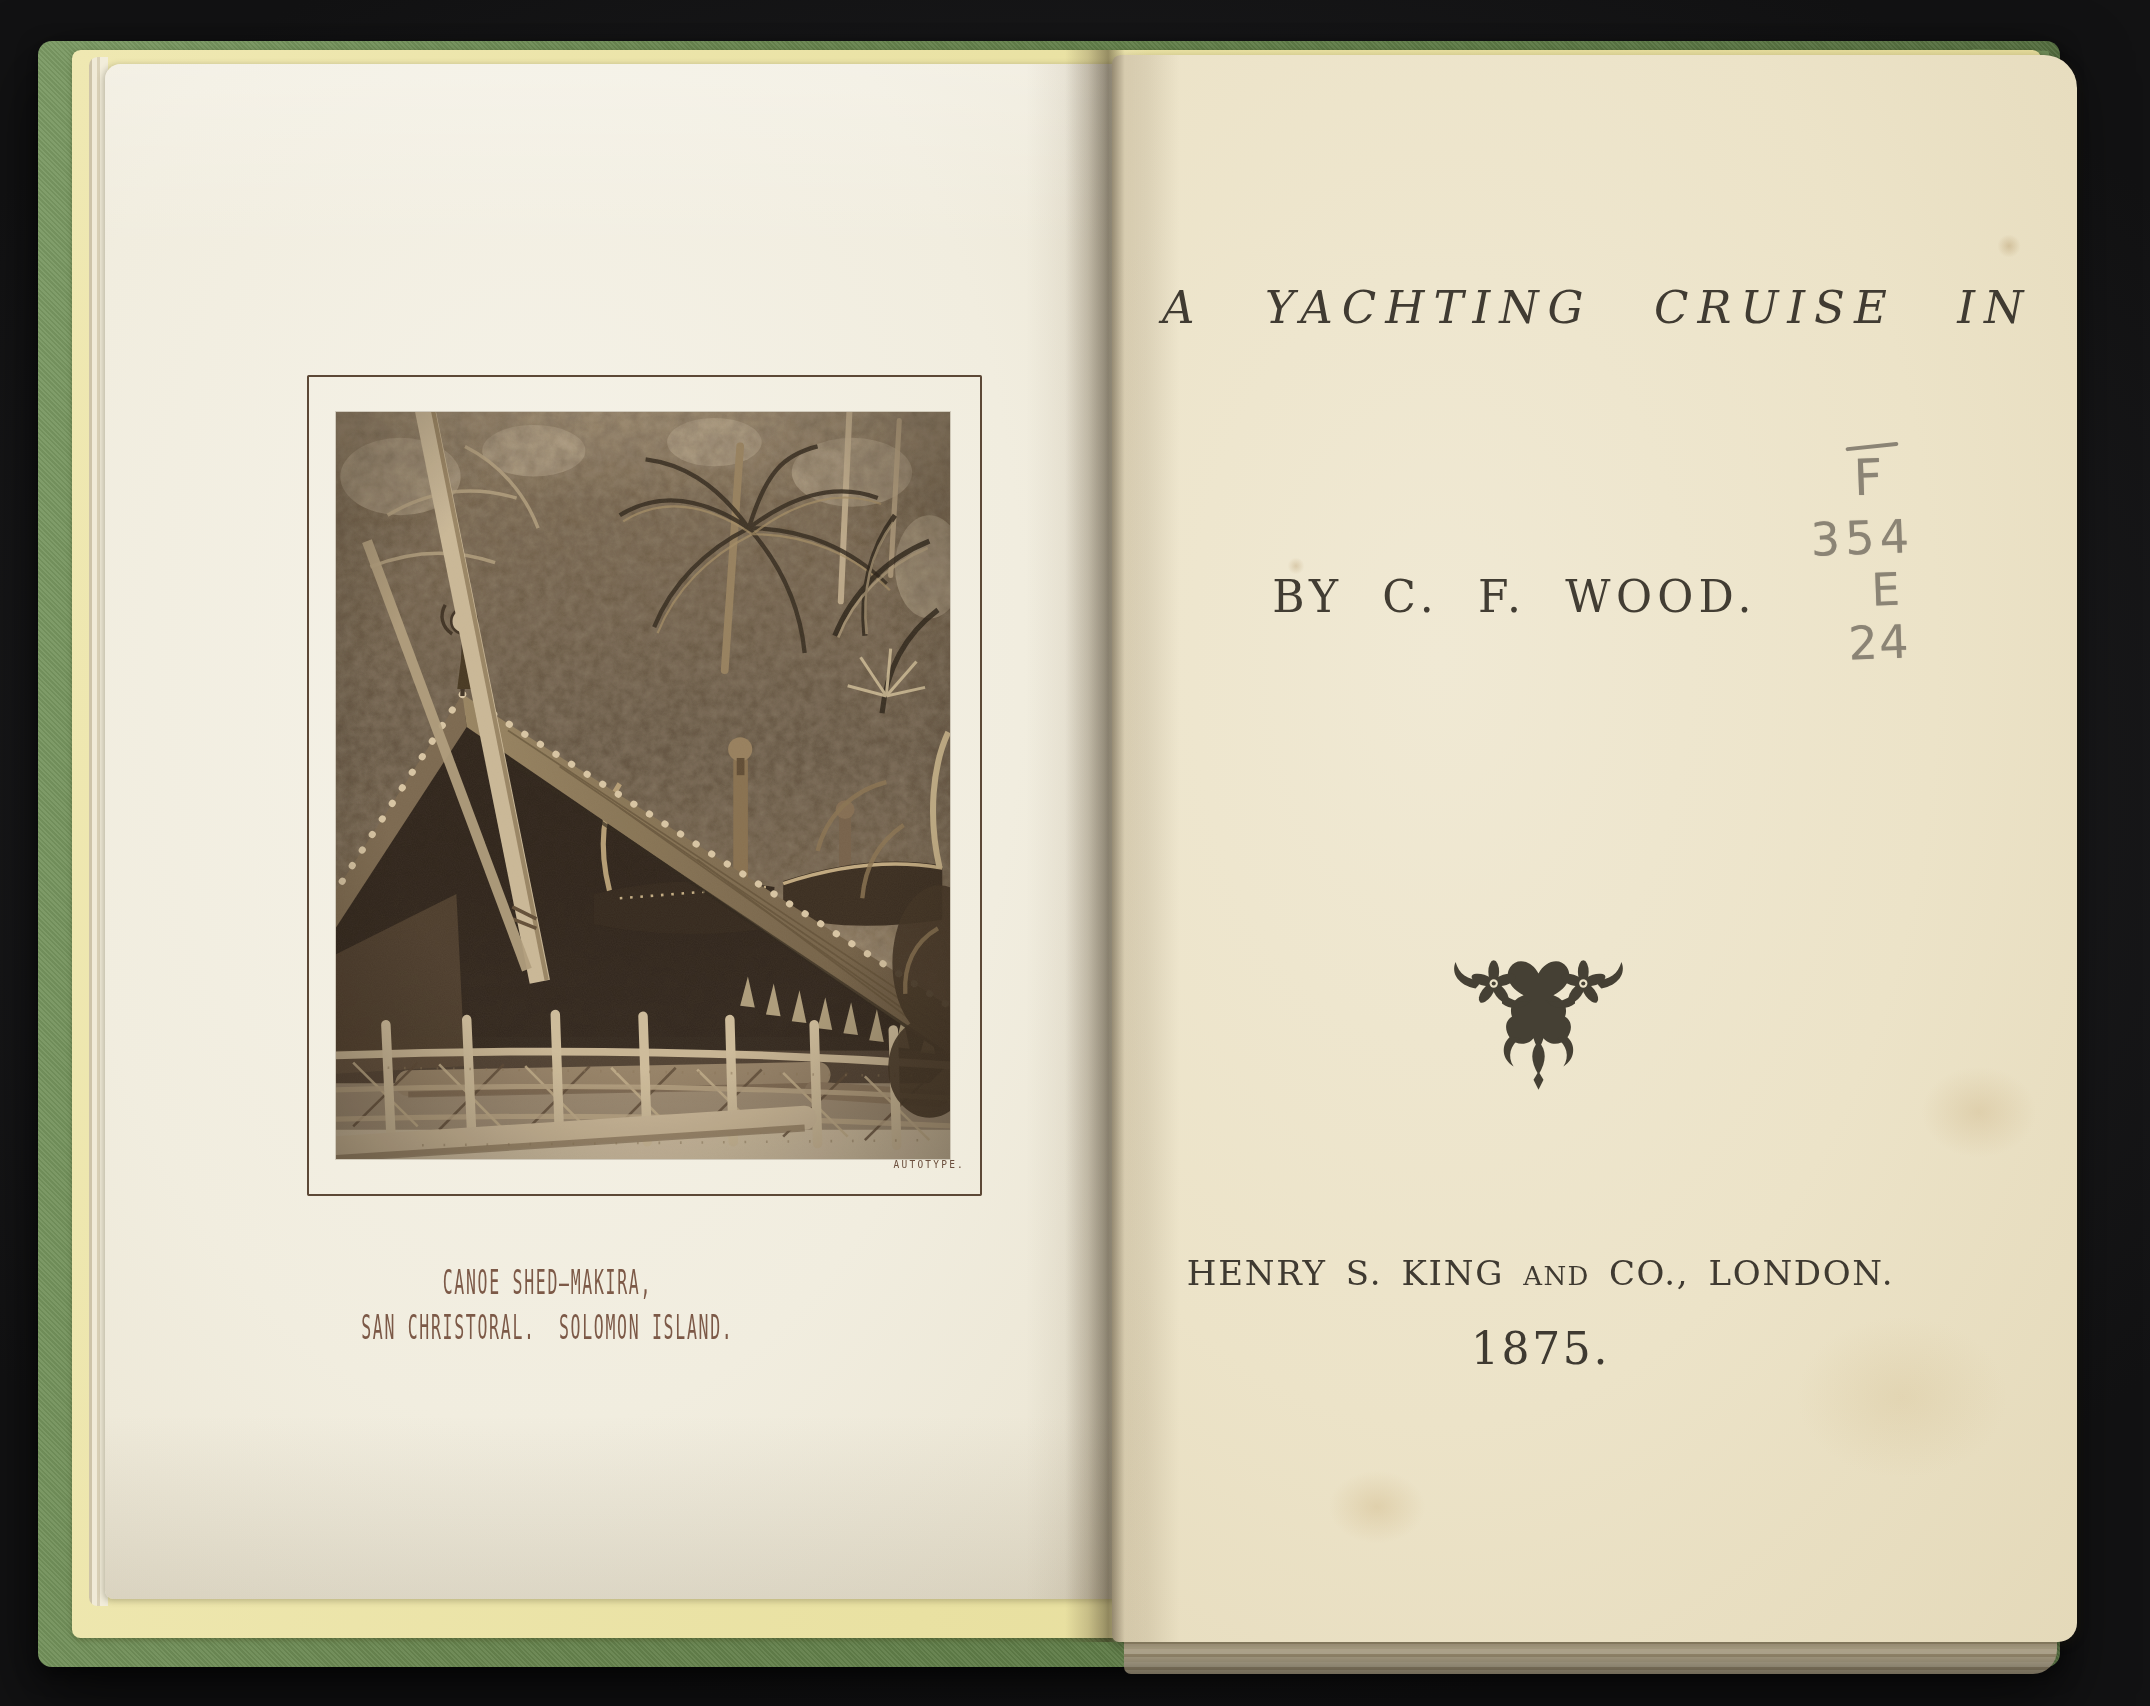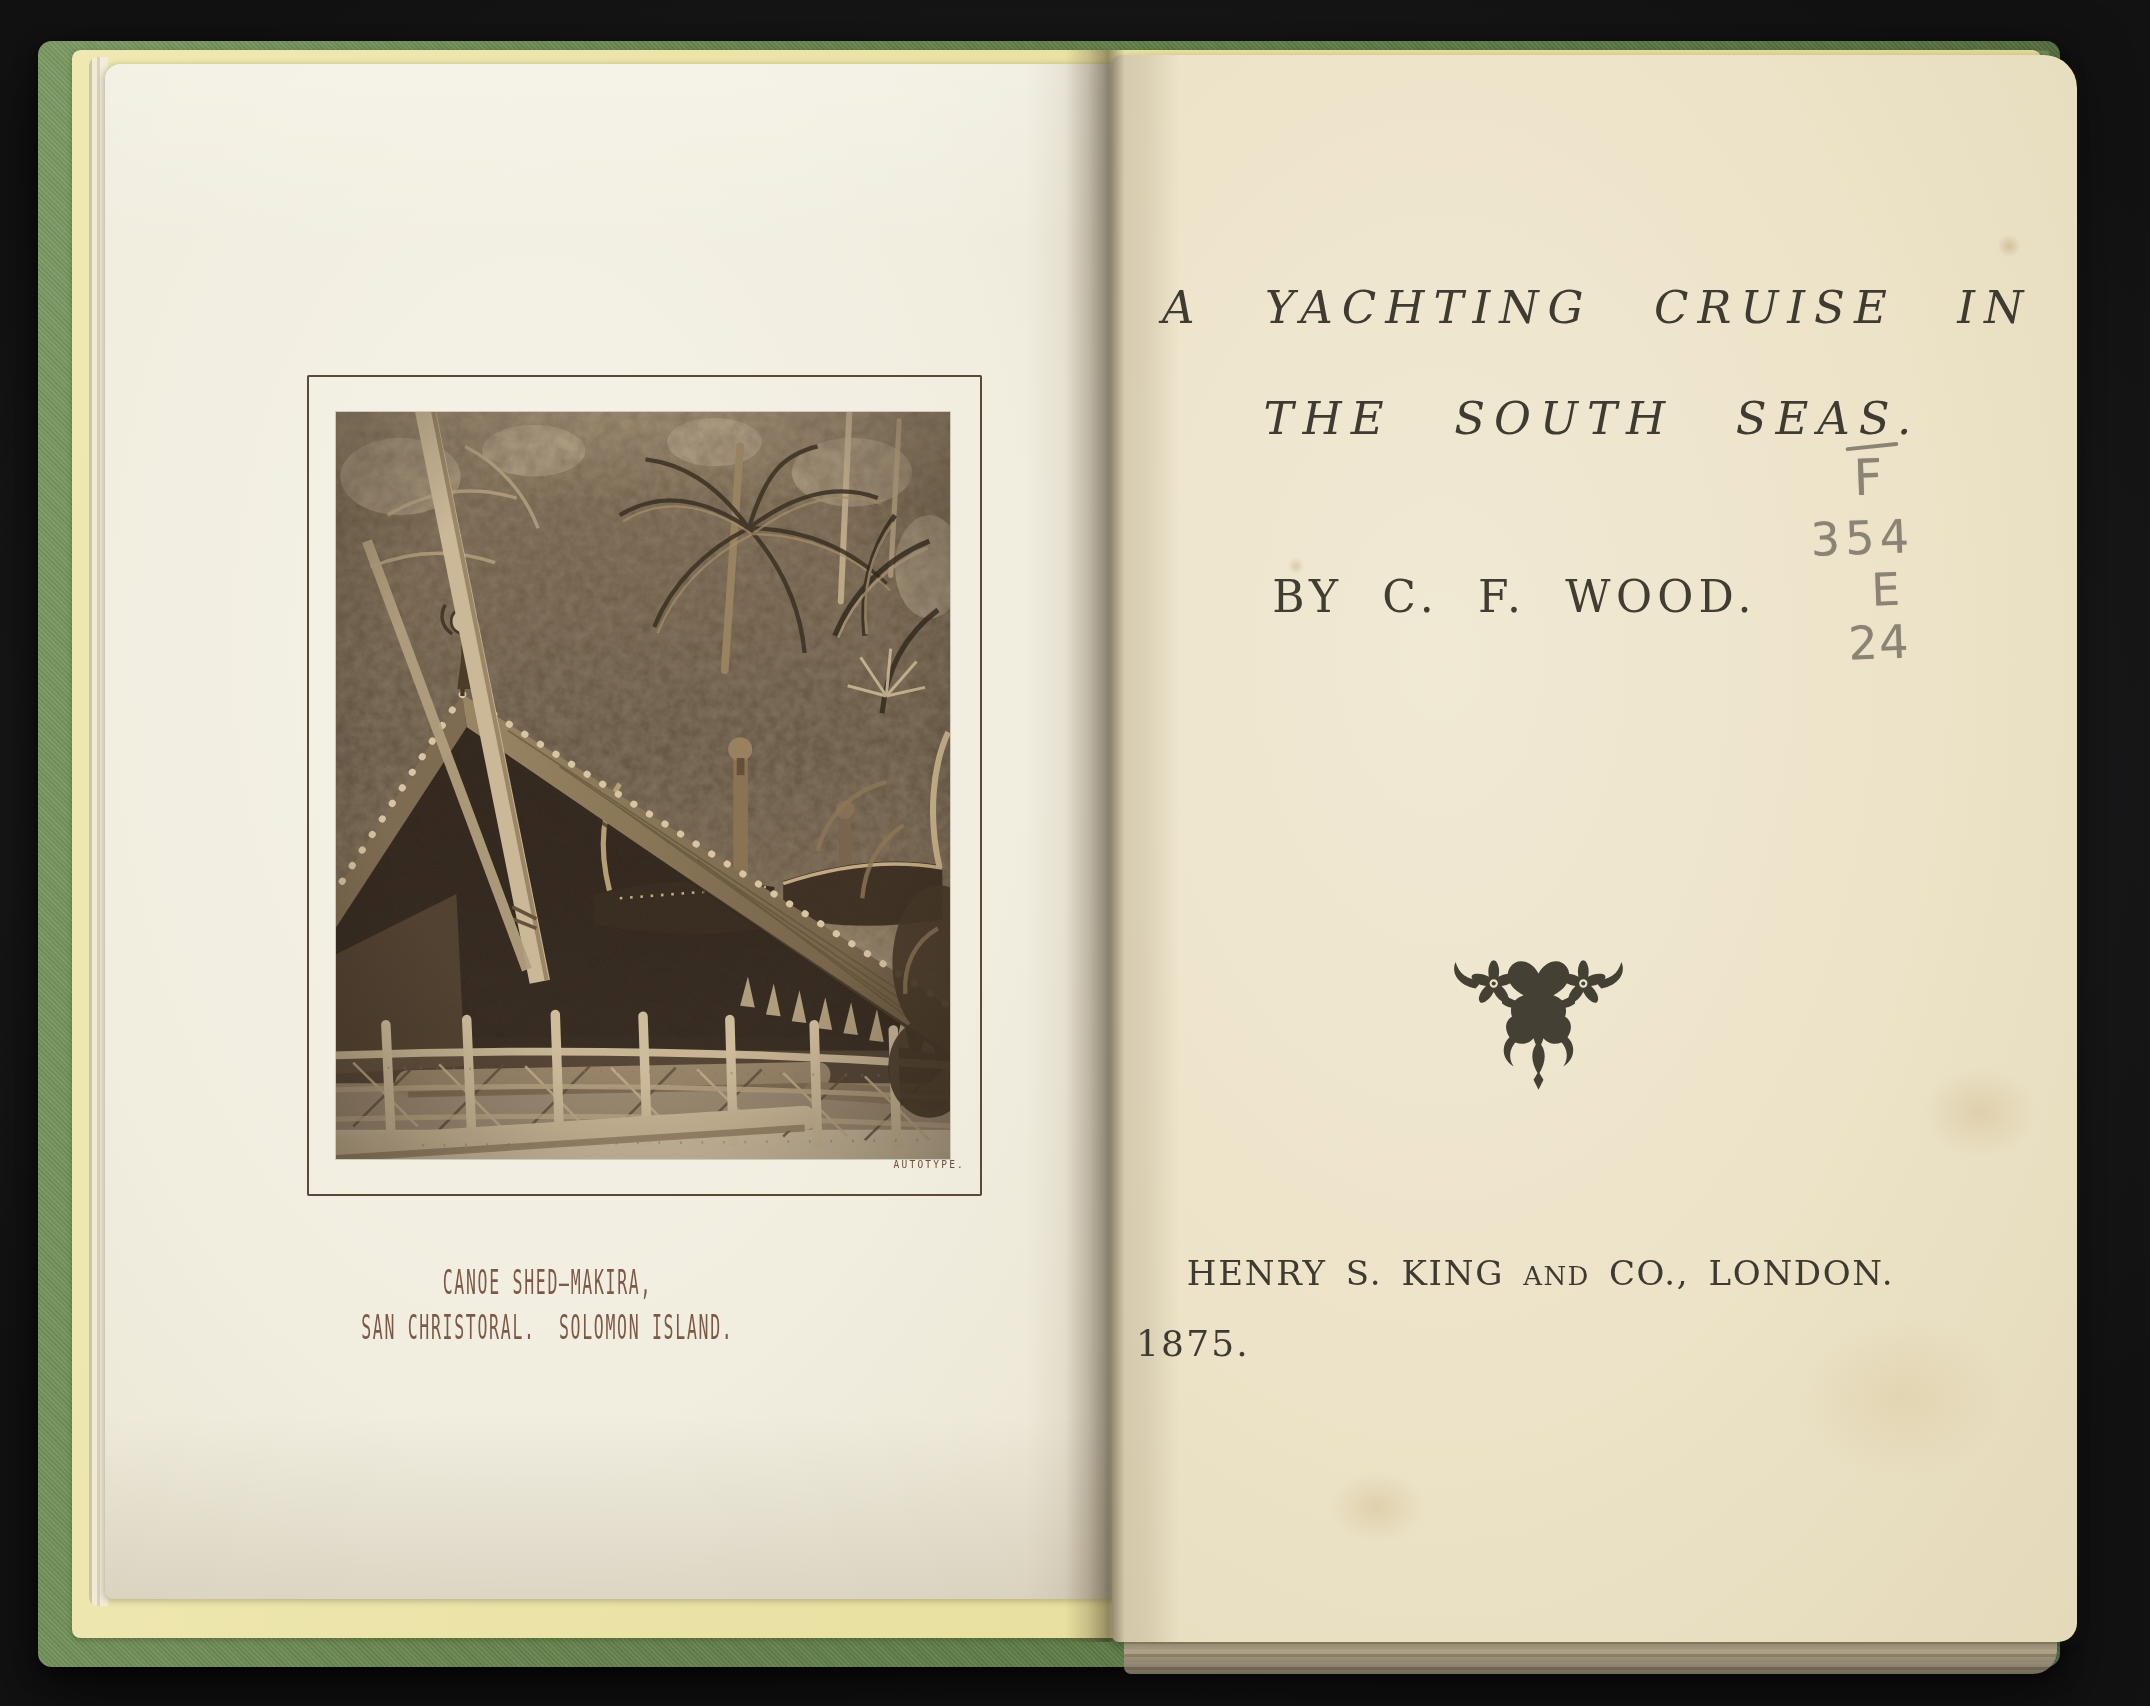--- a/index.html
+++ b/index.html
@@ -98,22 +98,22 @@
   .illus-note{
     left:28px;width:809px;text-align:center;top:695px;
     font-size:23px;letter-spacing:.12em;word-spacing:.45em;color:#49433a;white-space:nowrap;
   }
   .imprint{
     left:24px;width:809px;text-align:center;top:1198px;
     font-size:34px;letter-spacing:.05em;word-spacing:.2em;color:#3f3a31;white-space:nowrap;
   }
   .imprint .small-and{font-size:26px;letter-spacing:.05em;}
   .pub-year{
-    left:24px;width:809px;top:1268px;
-    font-size:36px;letter-spacing:.06em;color:#3f3a31;
+    left:24px;width:809px;text-align:center;top:1268px;
+    font-size:44px;letter-spacing:.06em;color:#3f3a31;
   }
   .ornament{left:331px;top:897px;width:191px;height:141px;}
   .ornament svg{display:block;width:100%;height:100%;}
   
   .shelfmark{left:688px;top:379px;width:181px;height:284px;transform:rotate(-2deg);
     font-family:"DejaVu Sans", sans-serif;color:#7e776a;opacity:.88;}
   .shelfmark .pc{position:absolute;text-shadow:0 0 0.9px rgba(126,119,106,.6);}
   .sm-bar{position:absolute;left:50px;top:10.3px;width:53px;height:4.3px;background:#7e776a;border-radius:2.6px;transform:rotate(-4deg);}
   .sm-f{left:57px;top:13.8px;font-size:50px;}
   .sm-354{left:12px;top:76px;font-size:46px;letter-spacing:5.2px;}
@@ -334,21 +334,20 @@
 
   <div class="abs caption">
     <span class="cl">CANOE SHED—MAKIRA,</span><br>
     <span class="cl">SAN CHRISTORAL.  SOLOMON ISLAND.</span>
   </div>
 </div>
 
 <div class="abs right-page rp-text">
 
   <div class="abs title-line" style="top:226px">A YACHTING CRUISE IN</div>
-  <div class="abs title-line" style="top:337px">THE SOUTH SEAS.</div>
 
   <div class="abs byline">BY C. F. WOOD.</div>
 
 
   <div class="abs ornament">
     <svg viewBox="0 0 212 170">
       <g fill="#45403466"></g>
       <g fill="#454034">
         <path d="M106,26 C98,10 80,6 72,18 C64,30 72,44 88,52 C76,56 70,66 74,78 C66,82 64,94 72,104 C80,114 94,112 100,104 C104,118 108,118 112,104 C118,112 132,114 140,104 C148,94 146,82 138,78 C142,66 136,56 124,52 C140,44 148,30 140,18 C132,6 114,10 106,26 Z"></path>
         <path d="M106,108 C96,118 96,132 106,148 C116,132 116,118 106,108 Z"></path>

